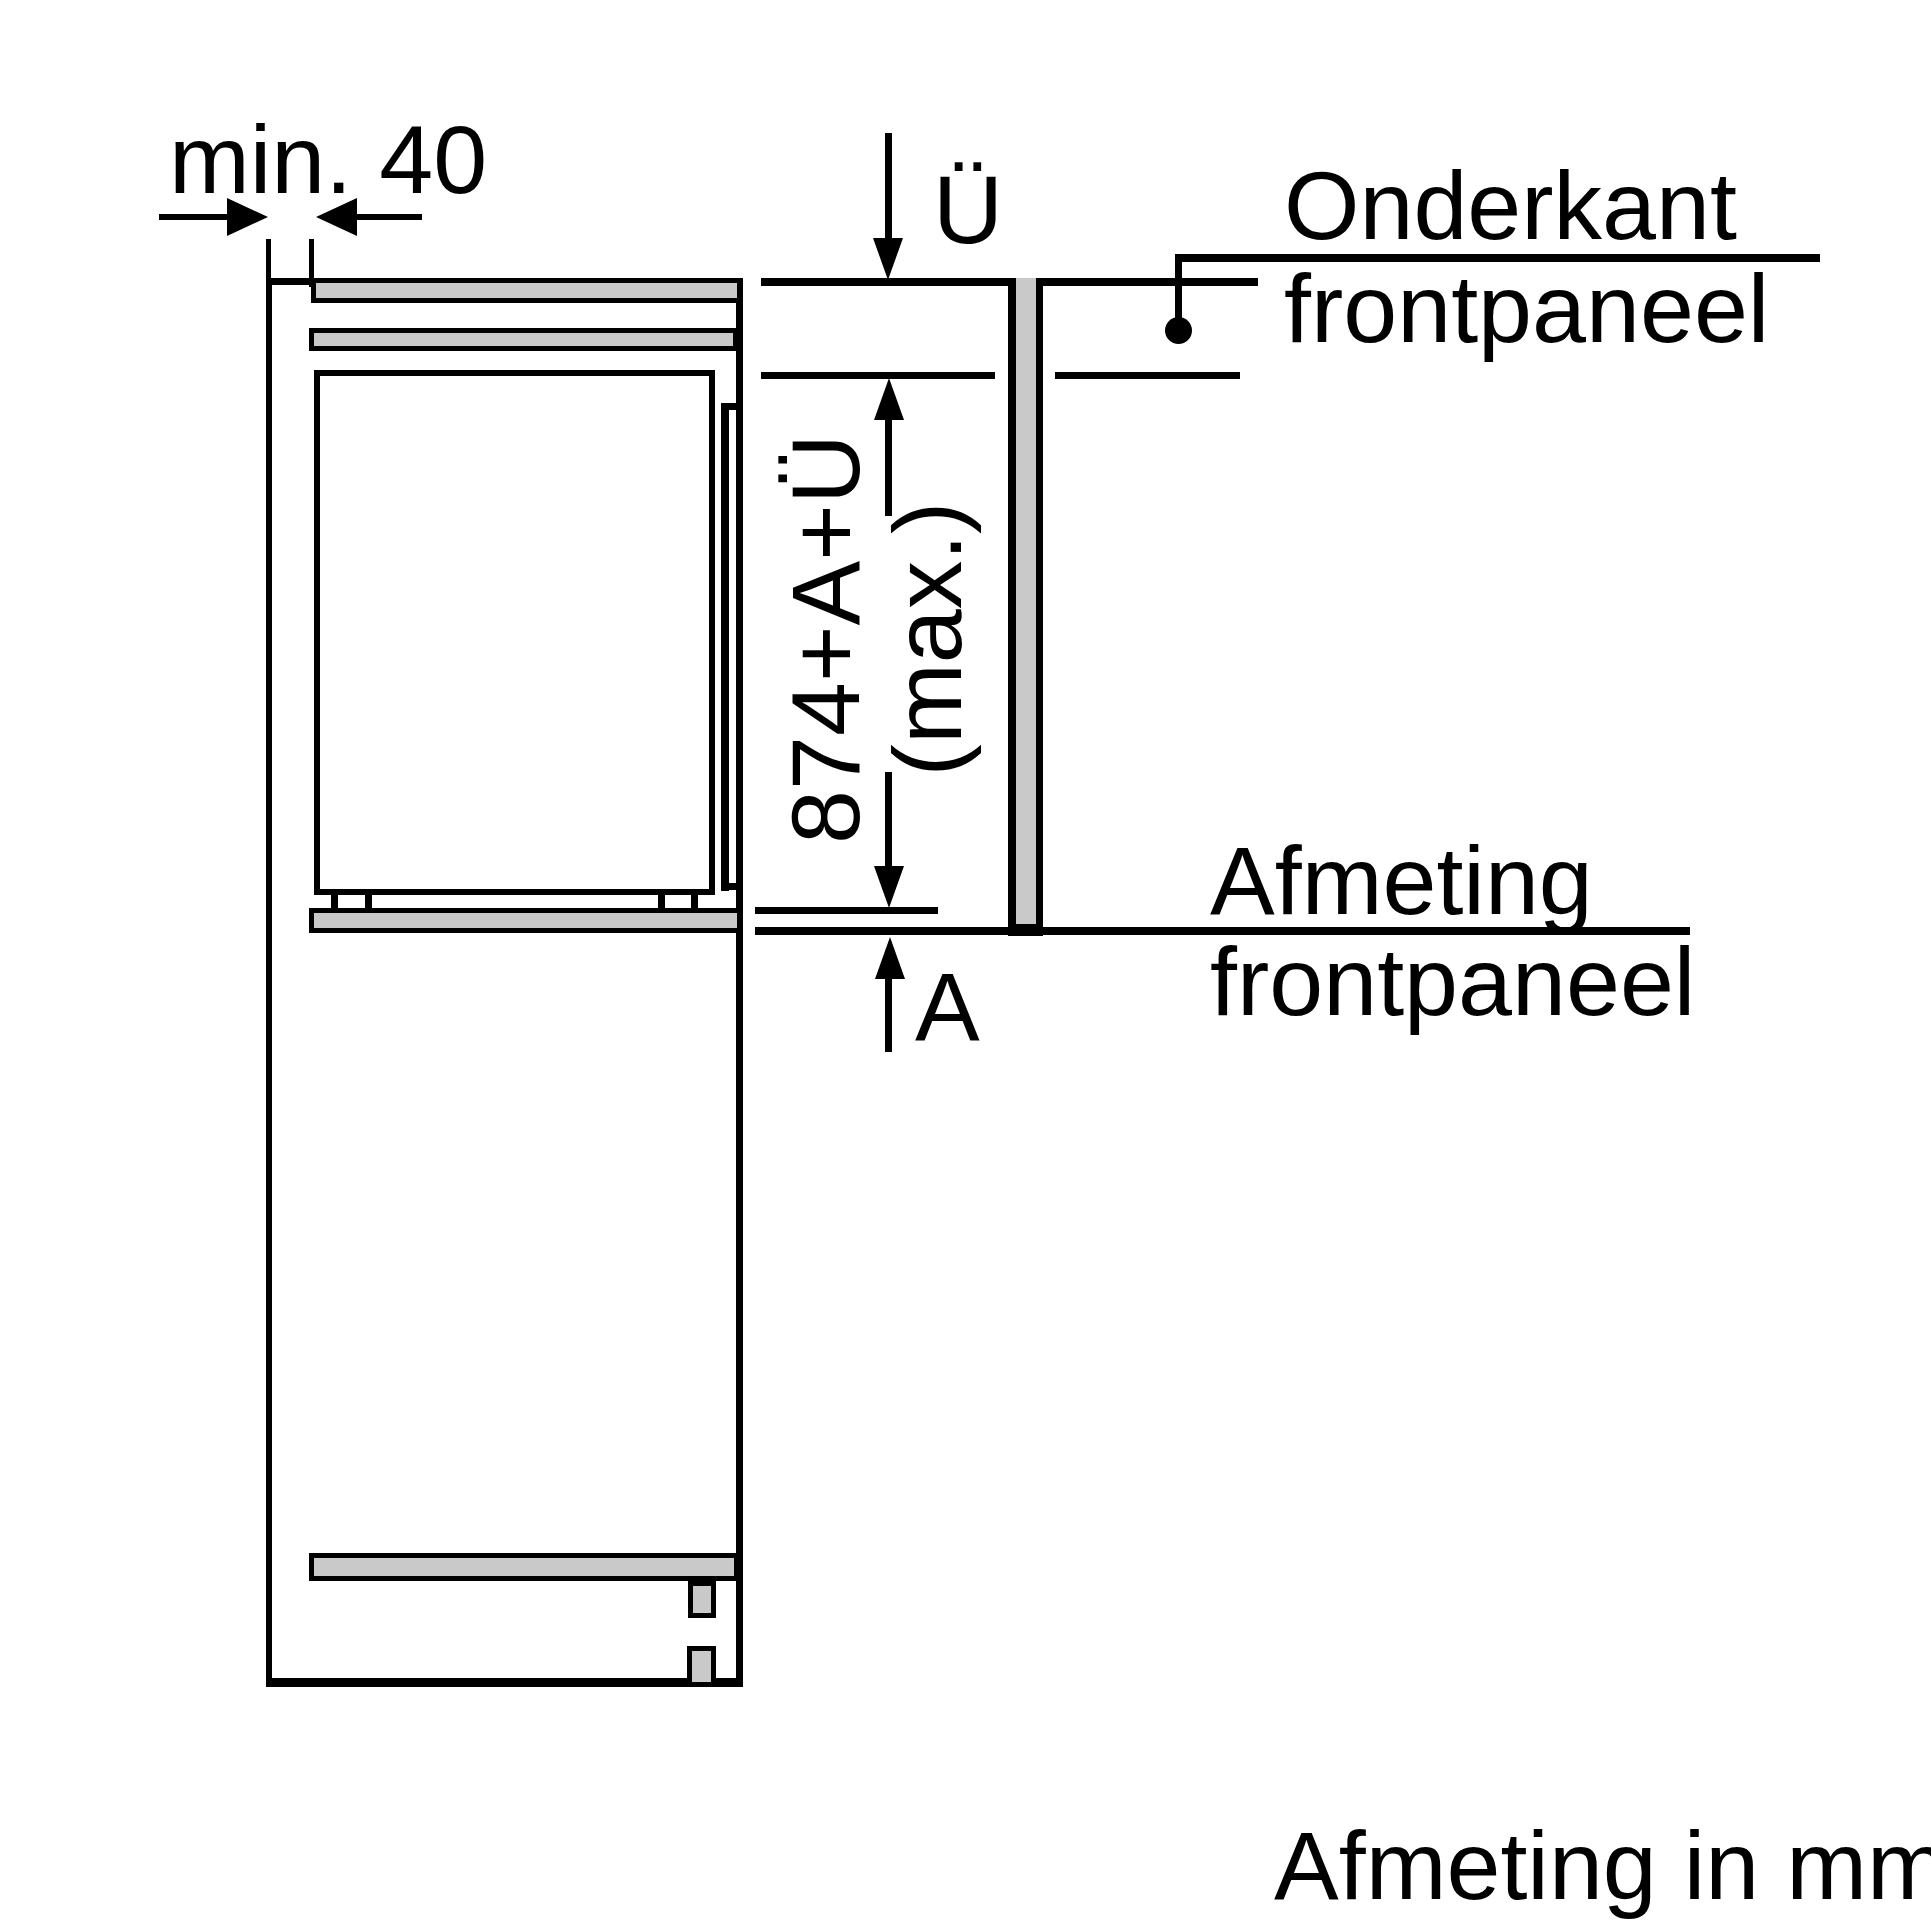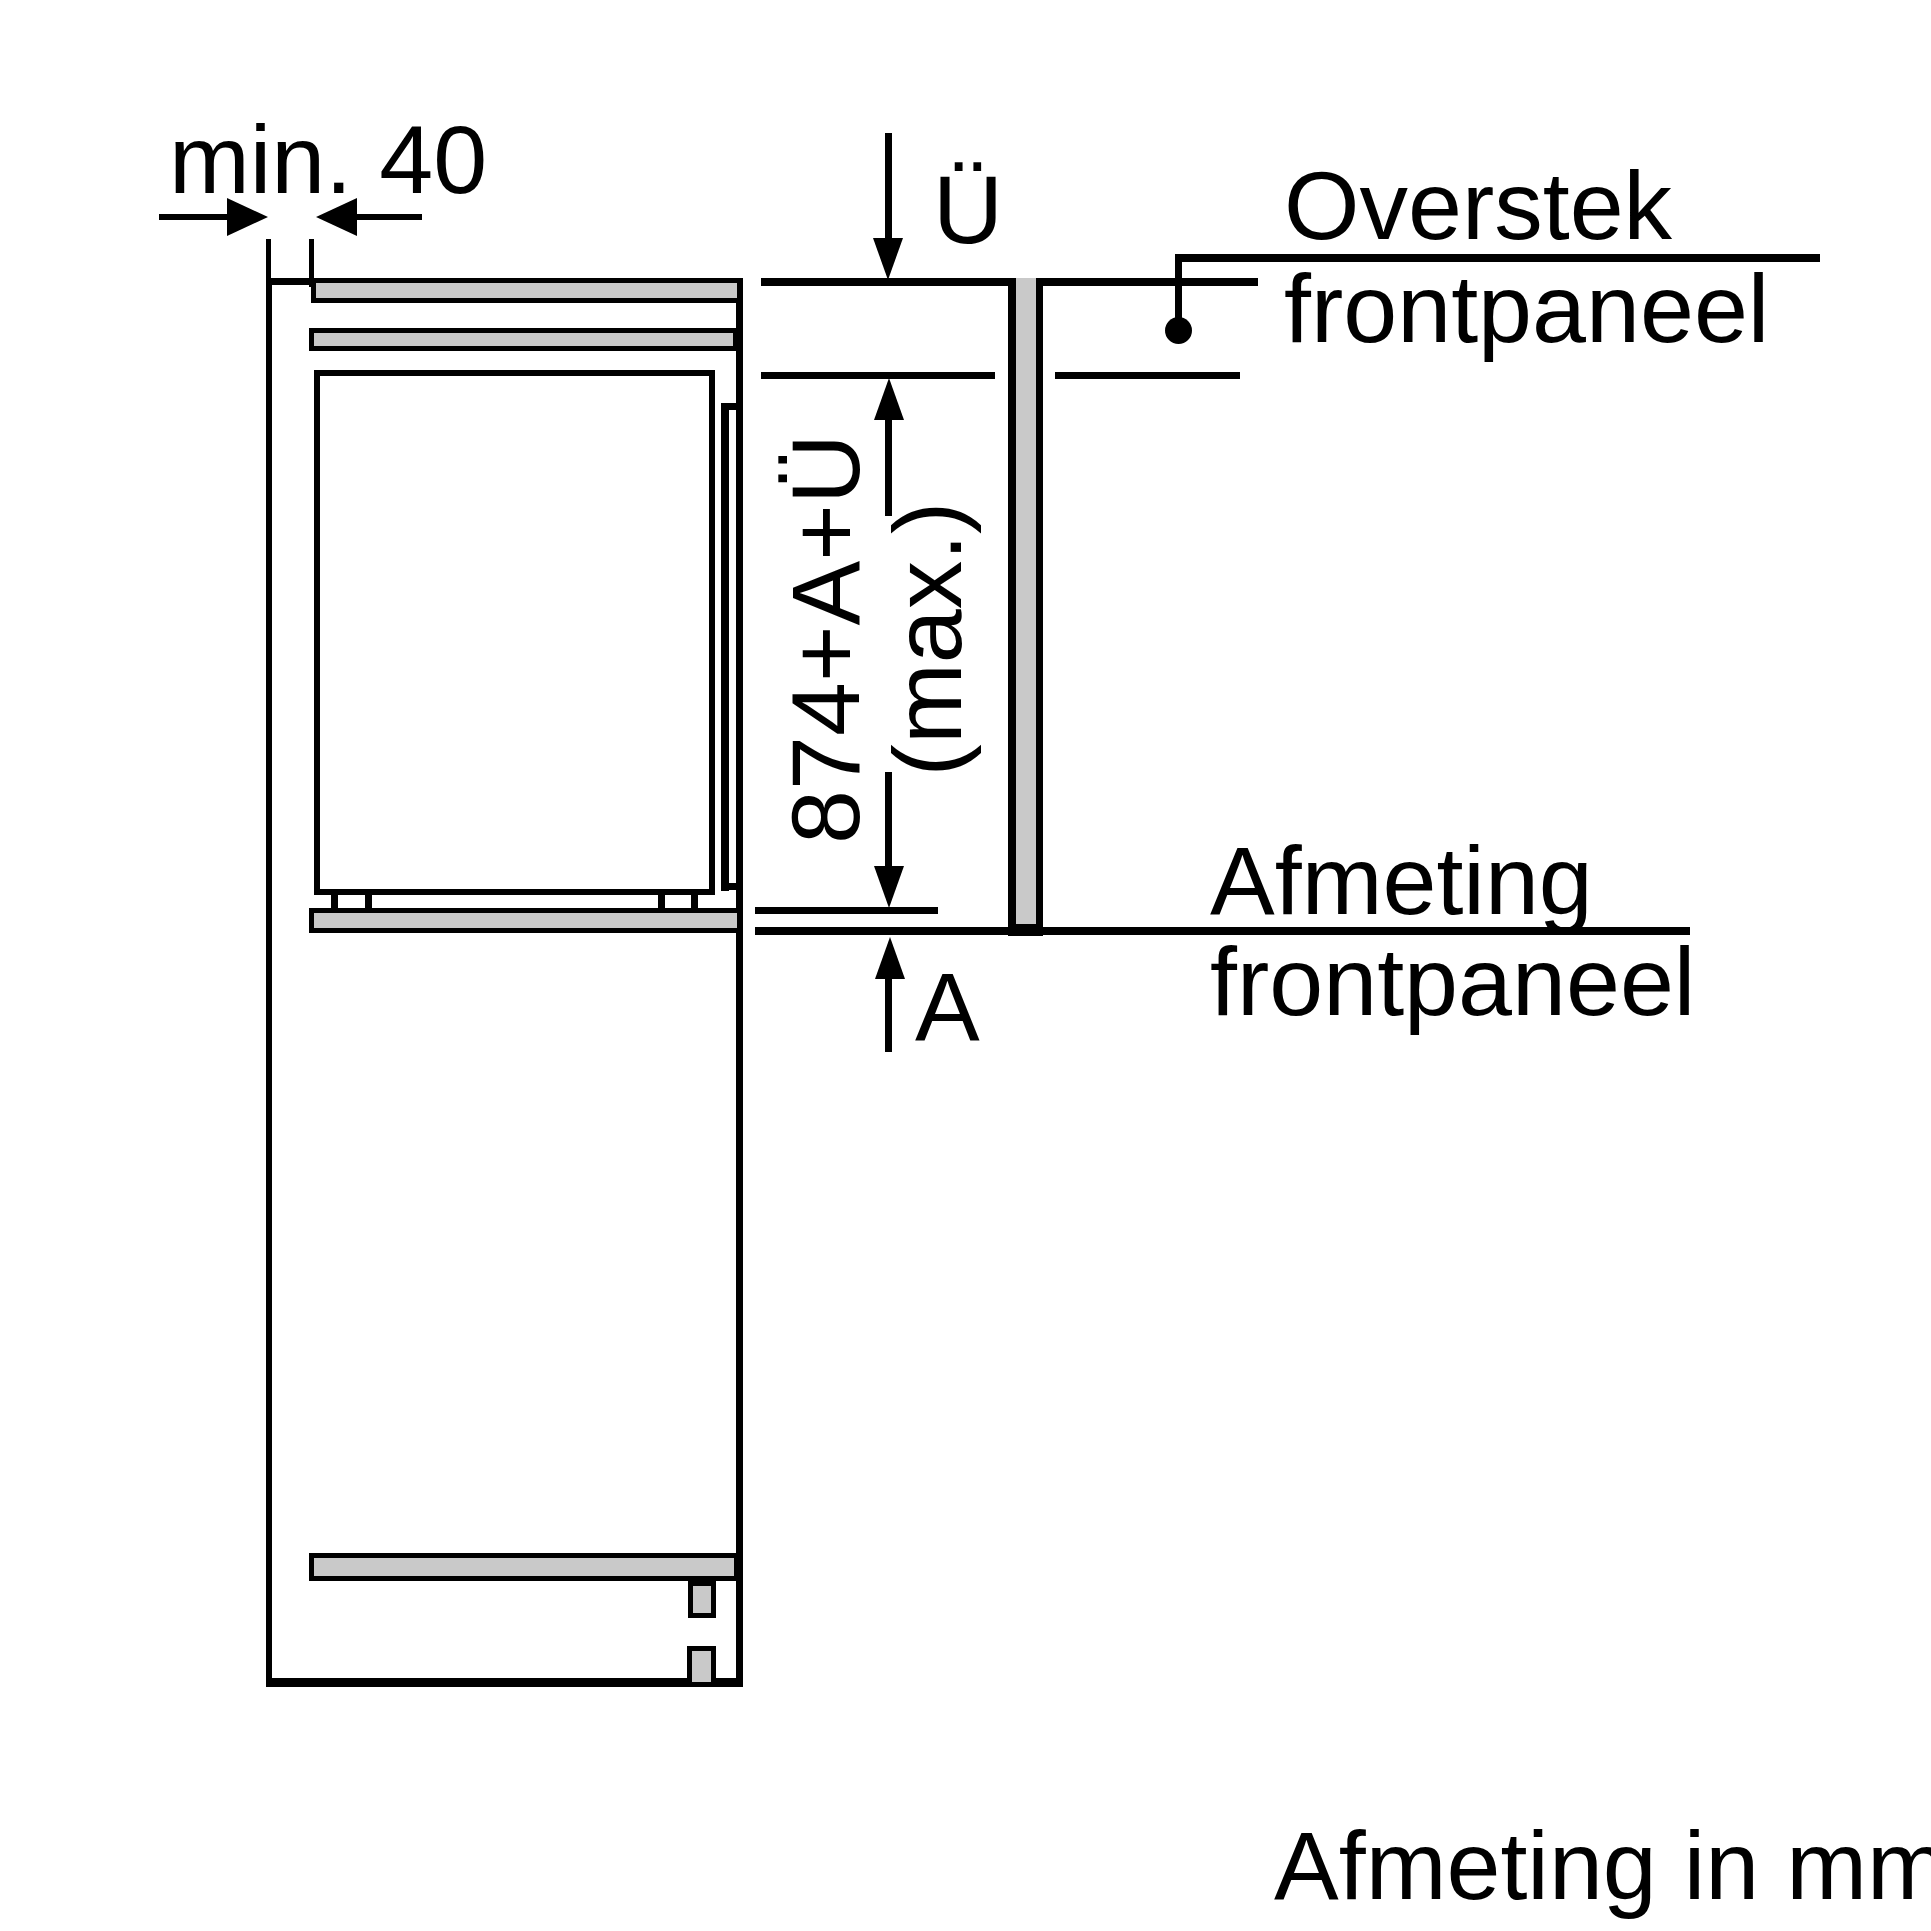--- a/index.html
+++ b/index.html
@@ -95,21 +95,21 @@
 
   <div class="label f100" style="left:169px;top:111px;">min. 40</div>
 
   <div class="label f100" style="left:933px;top:161px;">Ü</div>
 
   <div class="rot"><span>874+A+Ü</span>
 <span>(max.)</span></div>
 
   <div class="label f100" style="left:915px;top:958px;">A</div>
 
-  <div class="label f100" style="left:1284px;top:154px;line-height:103px;"><span>Overstek</span>
+  <div class="label f100" style="left:1284px;top:154px;line-height:103px;"><span>Onderkant</span>
 <span>frontpaneel</span></div>
 
   <div class="label f100" style="left:1210px;top:830px;line-height:101px;"><span>Afmeting</span>
 <span>frontpaneel</span></div>
 
   <div class="label f100" style="left:1274px;top:1817px;">Afmeting in mm</div>
 
 </div>
 
 

